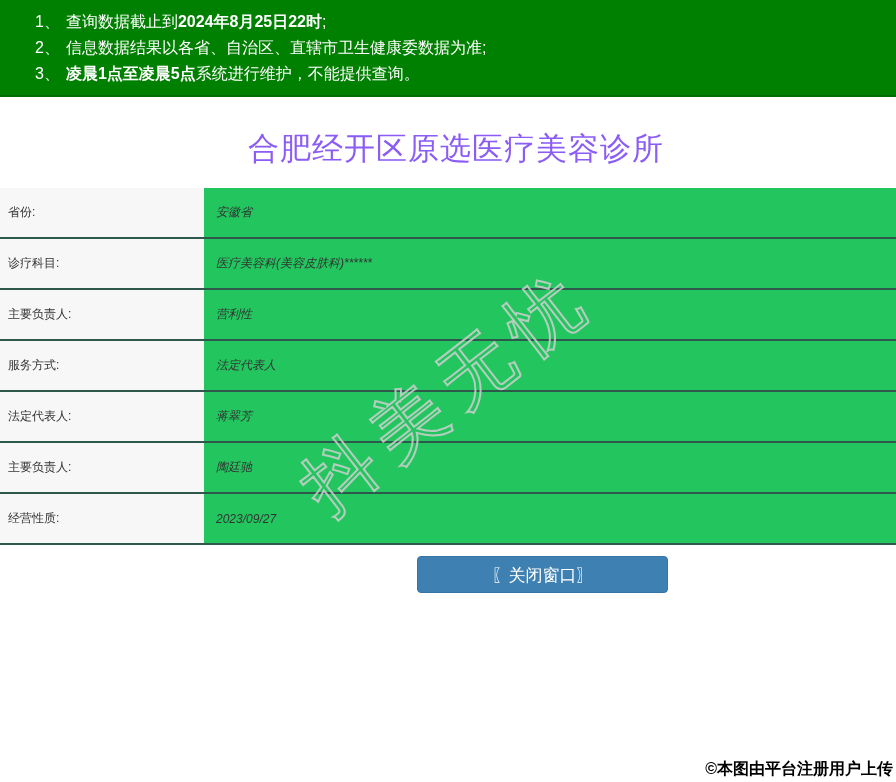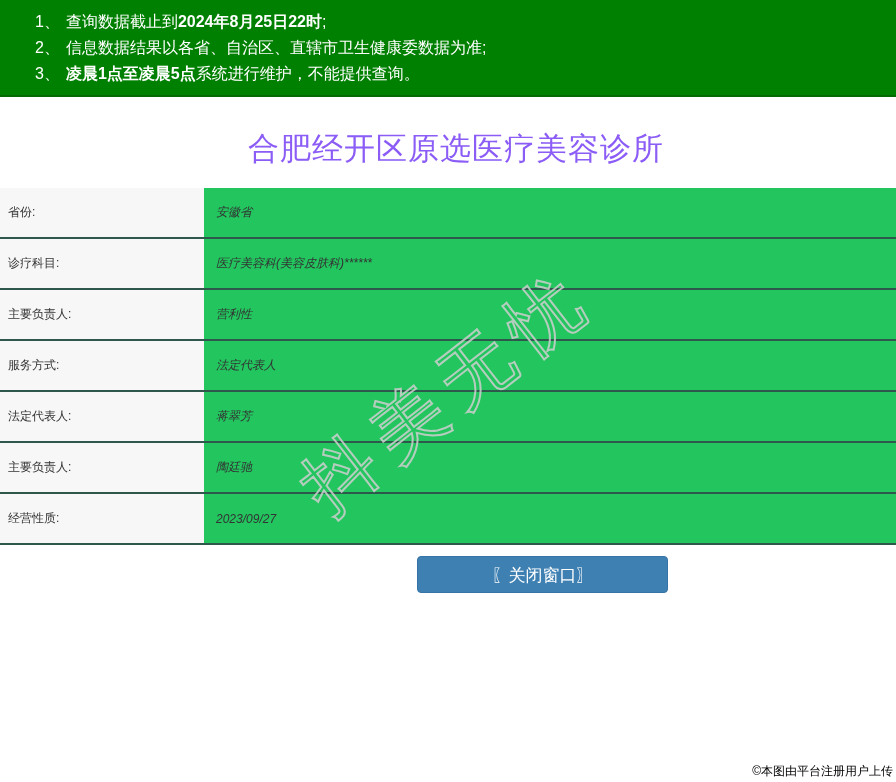--- a/index.html
+++ b/index.html
@@ -82,22 +82,22 @@
     color:transparent;
     -webkit-text-stroke:2px #cfcfcf;
     opacity:.85;
     pointer-events:none;
     z-index:10;
   }
   
   .copyright{
     position:absolute;
     right:3px;bottom:2px;
-    font-size:12px;
-    font-weight:normal;
+    font-size:16px;
+    font-weight:bold;
     color:#000;
     text-shadow:-1px 0 0 #fff,1px 0 0 #fff,0 -1px 0 #fff,0 1px 0 #fff,
                 -1px -1px 0 #fff,1px 1px 0 #fff,-1px 1px 0 #fff,1px -1px 0 #fff;
     z-index:11;
   }
 </style>
 </head>
 <body>
 
 <div class="notice">

